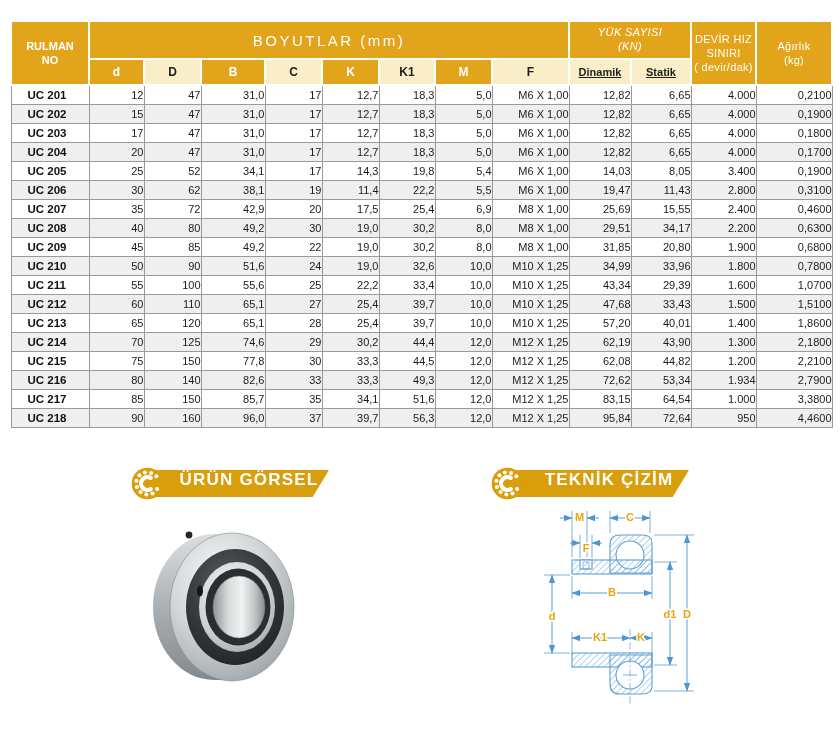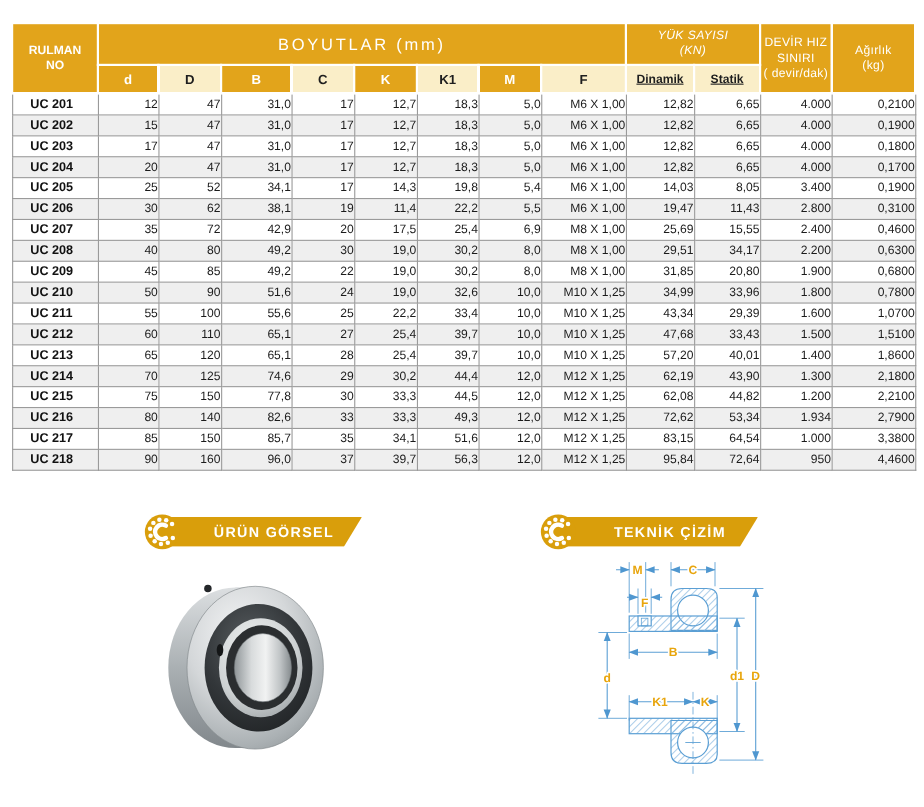--- a/index.html
+++ b/index.html
@@ -38,22 +38,22 @@
     text-align:right;padding-right:4px;border:1px solid var(--grid);background:#fff;
   }
   tbody tr:nth-child(even) td{background:#EFEFEF;}
   tbody td.c-name{text-align:left;padding-left:16px;font-weight:bold;font-size:11.5px;color:#111;}
 
   
   .section-banner{position:absolute;width:198px;height:33px;}
   .banner-bar{
     position:absolute;left:16px;top:3px;right:0;height:27px;background:var(--gold);
     clip-path:polygon(0 0,100% 0,91% 100%,0 100%);
-    display:flex;align-items:center;justify-content:center;
-    padding-left:22px;color:#fff;font-weight:bold;font-size:13px;letter-spacing:1.2px;
+    display:flex;justify-content:center;
+    padding-left:22px;color:#fff;font-weight:bold;font-size:17px;letter-spacing:1.2px;
   }
   .banner-icon{position:absolute;left:0;top:0;width:33px;height:33px;z-index:2;}
 
   
   .product-photo{position:absolute;left:150px;top:528px;width:158px;height:156px;}
   .tech-drawing{position:absolute;left:530px;top:505px;width:310px;height:229px;}
   .dl{stroke:var(--blue);stroke-width:1;fill:none;}
   .ext{stroke:var(--blue);stroke-width:.8;fill:none;}
   .solid{stroke:var(--blue);stroke-width:1.1;}
   .cl{stroke:var(--blue);stroke-width:.7;stroke-dasharray:7 2.5 1.5 2.5;fill:none;}

